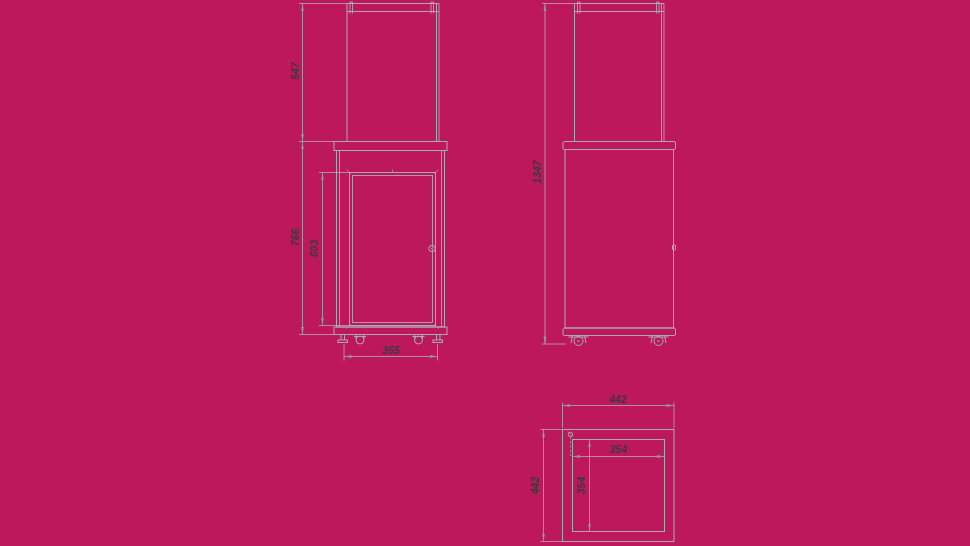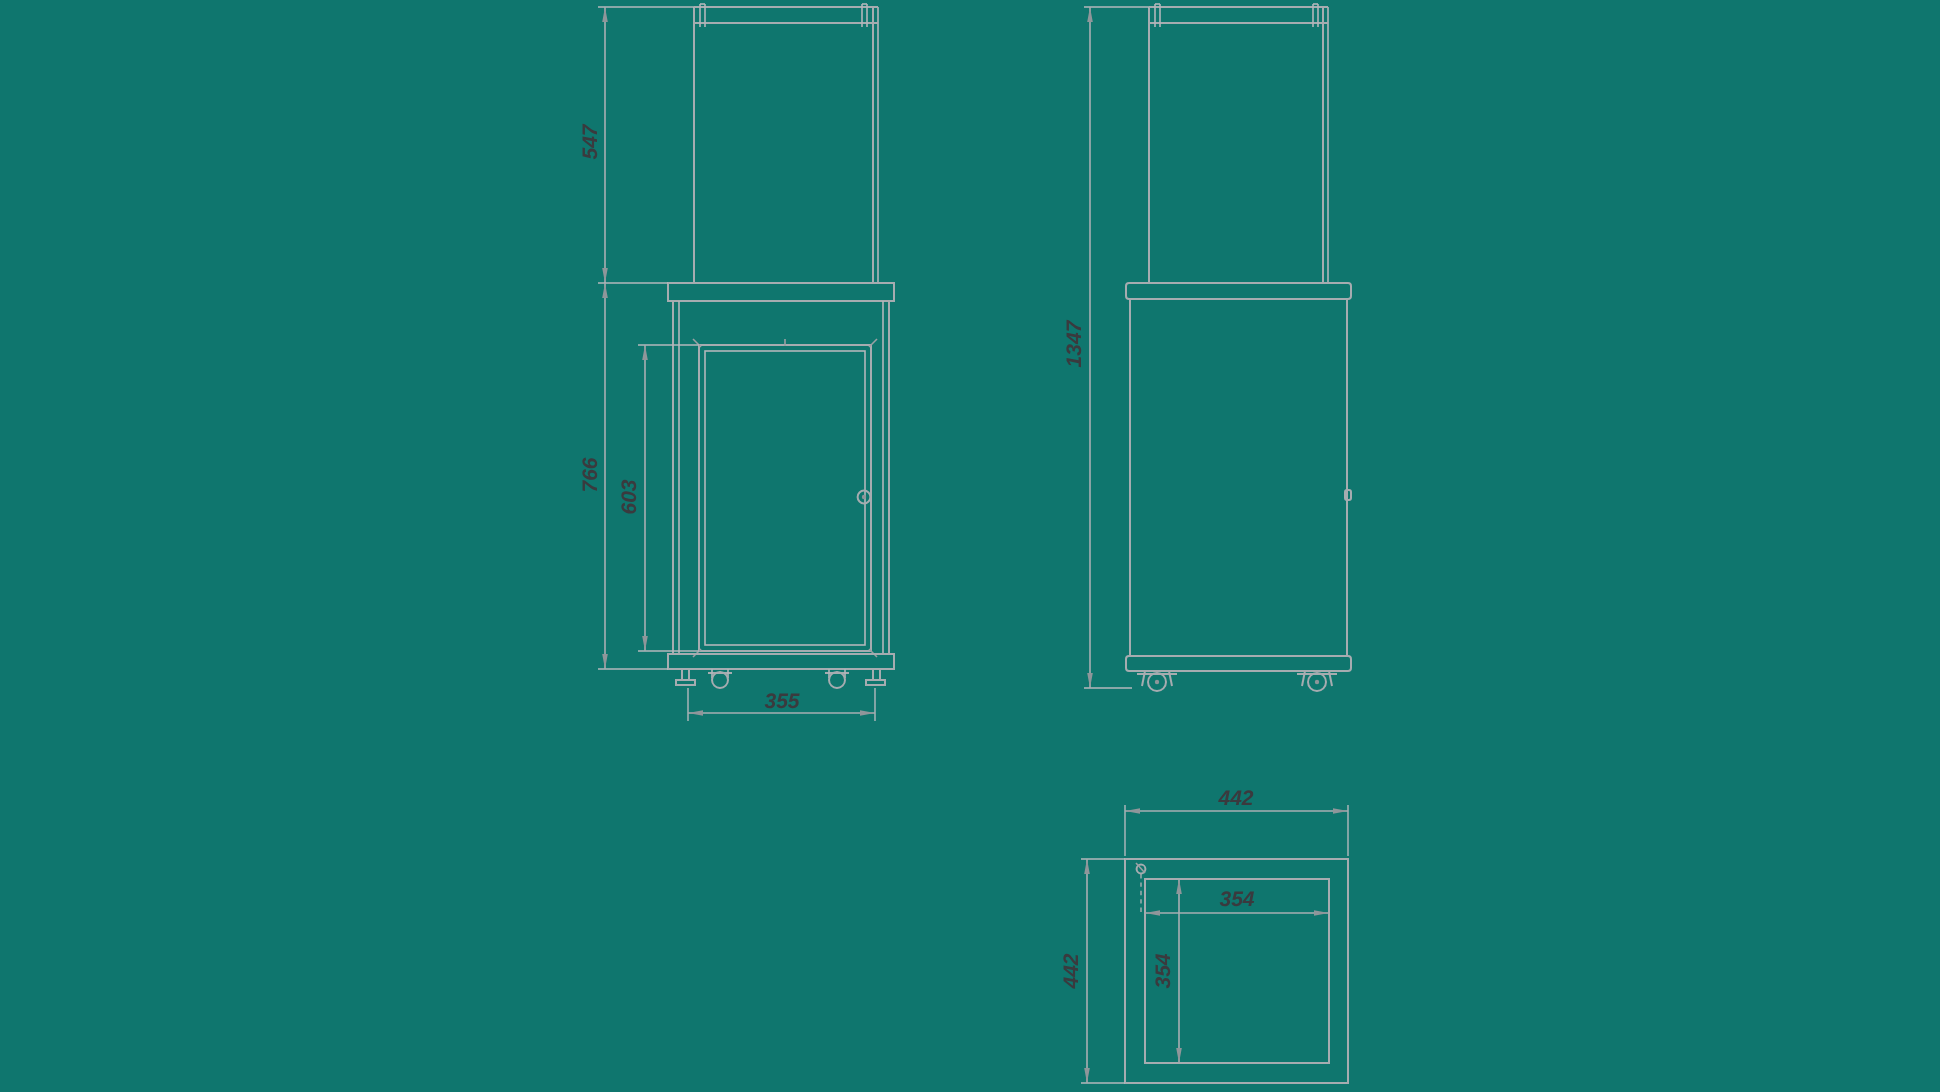--- a/index.html
+++ b/index.html
@@ -1,16 +1,16 @@
 <!DOCTYPE html>
 <html><head>
 <meta charset="utf-8">
 <style>
   html,body{margin:0;padding:0;background:#ffffff;}
-  .canvas{position:relative;width:970px;height:546px;background:#0f766e;overflow:hidden;
+  .canvas{position:relative;width:970px;height:546px;background:#be185d;overflow:hidden;
           font-family:"Liberation Sans",sans-serif;}
   svg{display:block;}
   .outline{stroke:#a6acb0;stroke-width:1;fill:none;}
   .thin{stroke:#b2b7bb;stroke-width:0.8;fill:none;}
   .dimline{stroke:#a9afb3;stroke-width:0.8;fill:none;}
   .extline{stroke:#b4b9bd;stroke-width:0.7;fill:none;}
   .arrow{fill:#8f969a;stroke:none;}
   .tick{stroke:#9aa0a4;stroke-width:0.8;fill:none;}
   .dashed{stroke:#a9afb3;stroke-width:0.7;fill:none;stroke-dasharray:2.2,2;}
   .dim-text{font-family:"Liberation Sans",sans-serif;font-style:italic;font-weight:bold;

